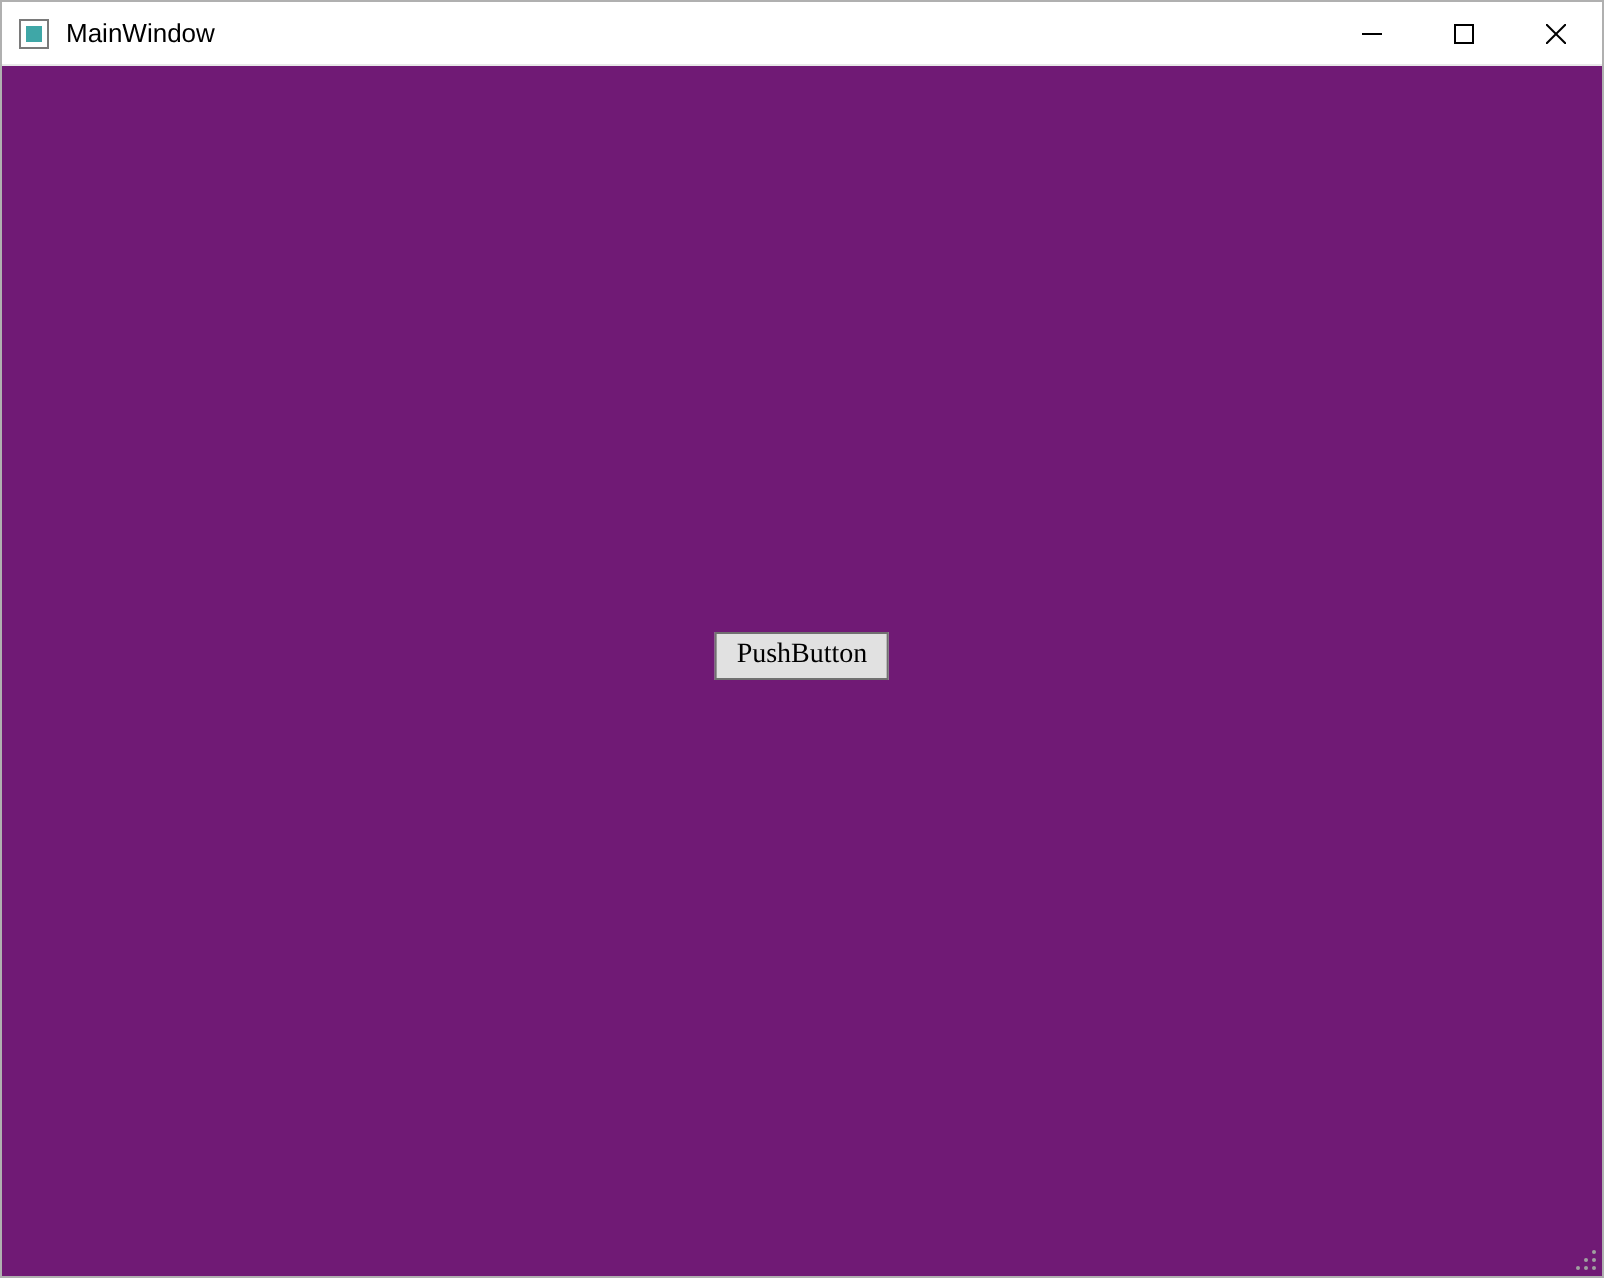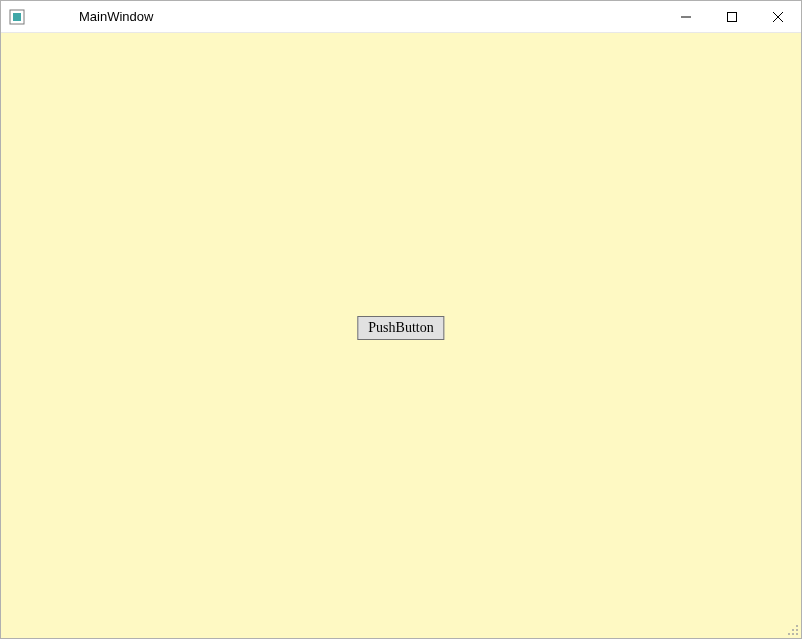--- a/index.html
+++ b/index.html
@@ -24,21 +24,20 @@
       flex-direction: column;
       position: relative;
     }
     .titlebar {
       height: 32px;
       background: #ffffff;
       display: flex;
       align-items: center;
       padding-left: 8px;
       border-bottom: 1px solid #e8e8e8;
-      gap: 46px;
     }
     .titlebar-icon {
       width: 16px;
       height: 16px;
       margin-right: 8px;
       display: flex;
       align-items: center;
       justify-content: center;
     }
     .titlebar-icon svg {
@@ -62,21 +61,21 @@
       background: transparent;
       border: none;
       cursor: pointer;
       color: #000;
     }
     .titlebar-btn svg {
       display: block;
     }
     .client-area {
       flex: 1;
-      background: #fef9c3;
+      background: #701a75;
       position: relative;
     }
     .push-button {
       position: absolute;
       left: 50%;
       top: 50%;
       transform: translate(-50%, -20px);
       background: #e1e1e1;
       border: 1px solid #707070;
       padding: 3px 10px;

